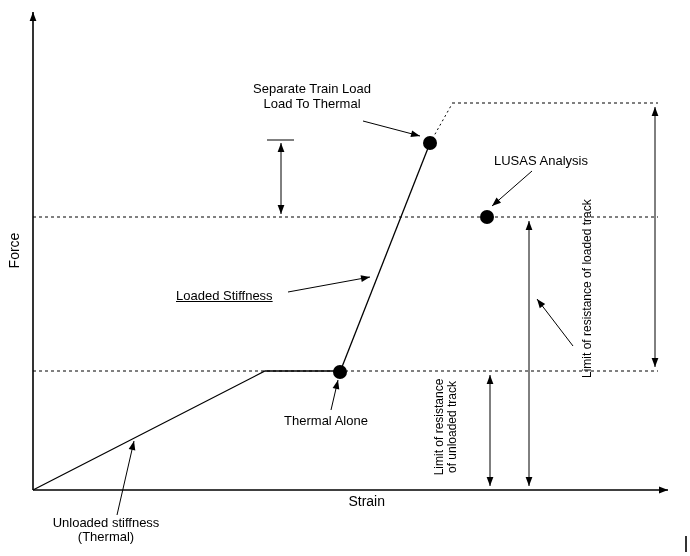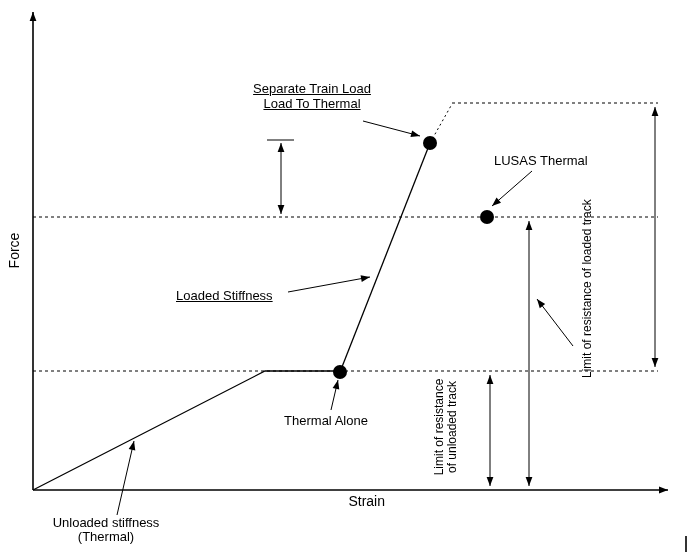--- a/index.html
+++ b/index.html
@@ -72,26 +72,26 @@
       <g>
         <circle cx="430" cy="143" r="7" fill="#000000"></circle>
         <circle cx="487" cy="217" r="7" fill="#000000"></circle>
         <circle cx="340" cy="372" r="7" fill="#000000"></circle>
       </g>
     </svg>
 
   <div class="lbl center axisfont rot" style="left:-8px;top:243px;width:44px;">Force</div>
   <div class="lbl center axisfont" style="left:295px;top:494px;width:90px;text-align:right;">Strain</div>
 
-  <div class="lbl center" style="left:228px;top:81px;width:168px;text-decoration:underline;">
+  <div class="lbl center" style="left:228px;top:81px;width:168px;">
     <div>Separate Train Load</div>
     <div>Load To Thermal</div>
   </div>
 
-  <div class="lbl" style="left:494px;top:153px;">LUSAS Thermal</div>
+  <div class="lbl" style="left:494px;top:153px;">LUSAS Analysis</div>
 
 
   <div class="lbl" style="left:176px;top:288px;text-decoration:underline;">Loaded Stiffness</div>
 
   <div class="lbl center" style="left:38px;top:516px;width:136px;line-height:14px;">
     <div>Unloaded stiffness</div>
     <div>(Thermal)</div>
   </div>
 
   <div class="lbl center" style="left:270px;top:413px;width:112px;">Thermal Alone</div>

